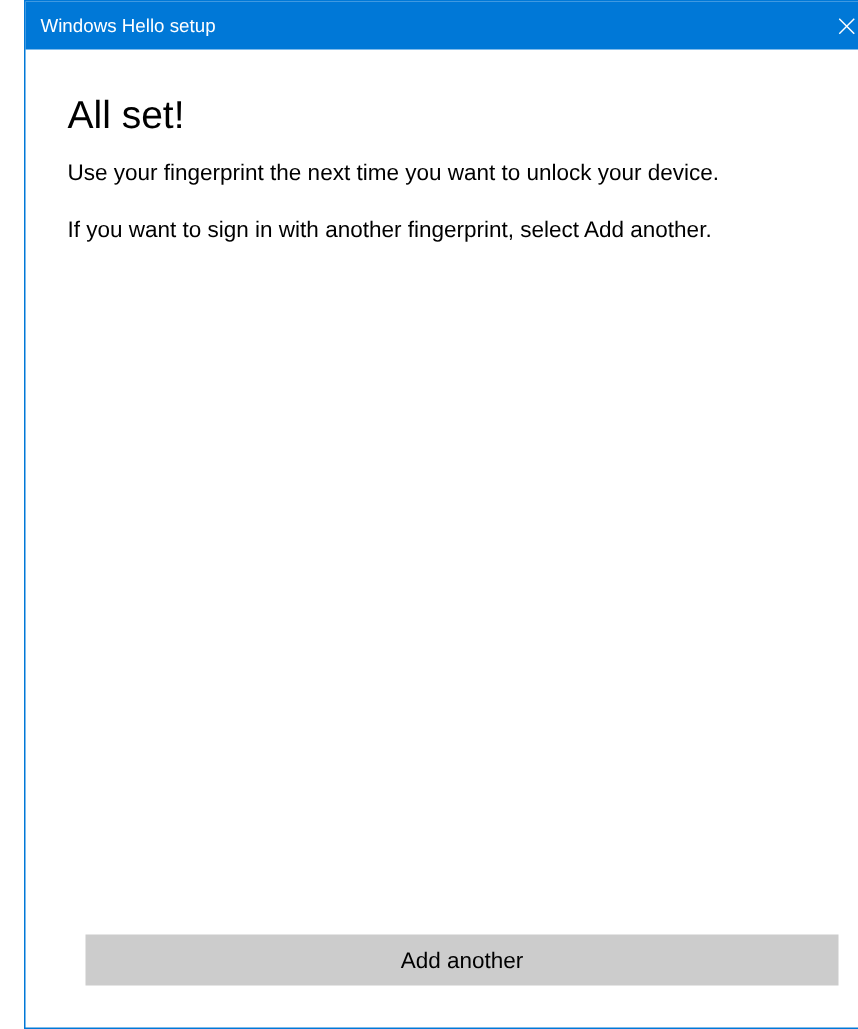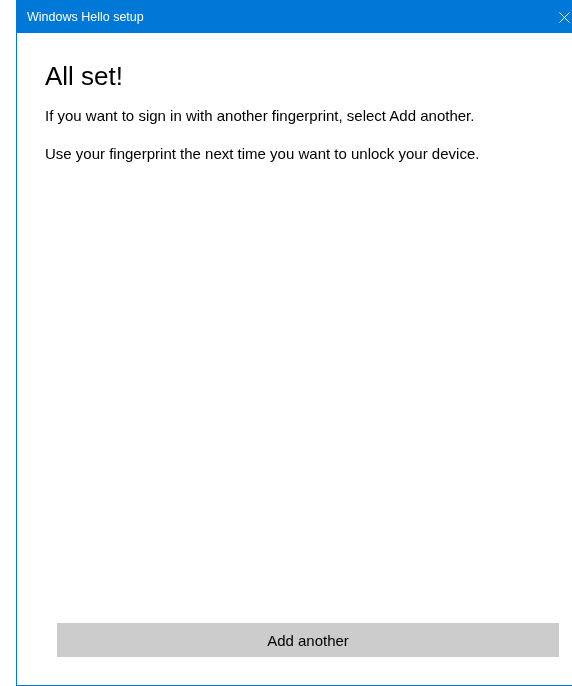--- a/index.html
+++ b/index.html
@@ -94,20 +94,20 @@
     <div class="close-btn">
       <svg width="11" height="11" viewBox="0 0 11 11">
         <line x1="0.5" y1="0.5" x2="10.5" y2="10.5"></line>
         <line x1="10.5" y1="0.5" x2="0.5" y2="10.5"></line>
       </svg>
     </div>
   </div>
 
   <div class="content">
     <h1 class="heading">All set!</h1>
+    <p class="paragraph">Use your fingerprint the next time you want to unlock your device.</p>
     <p class="paragraph">If you want to sign in with another fingerprint, select Add another.</p>
-    <p class="paragraph">Use your fingerprint the next time you want to unlock your device.</p>
   </div>
 
   <div class="footer">
     <button class="action-btn">Add another</button>
   </div>
 </div>
 
 </body></html>

